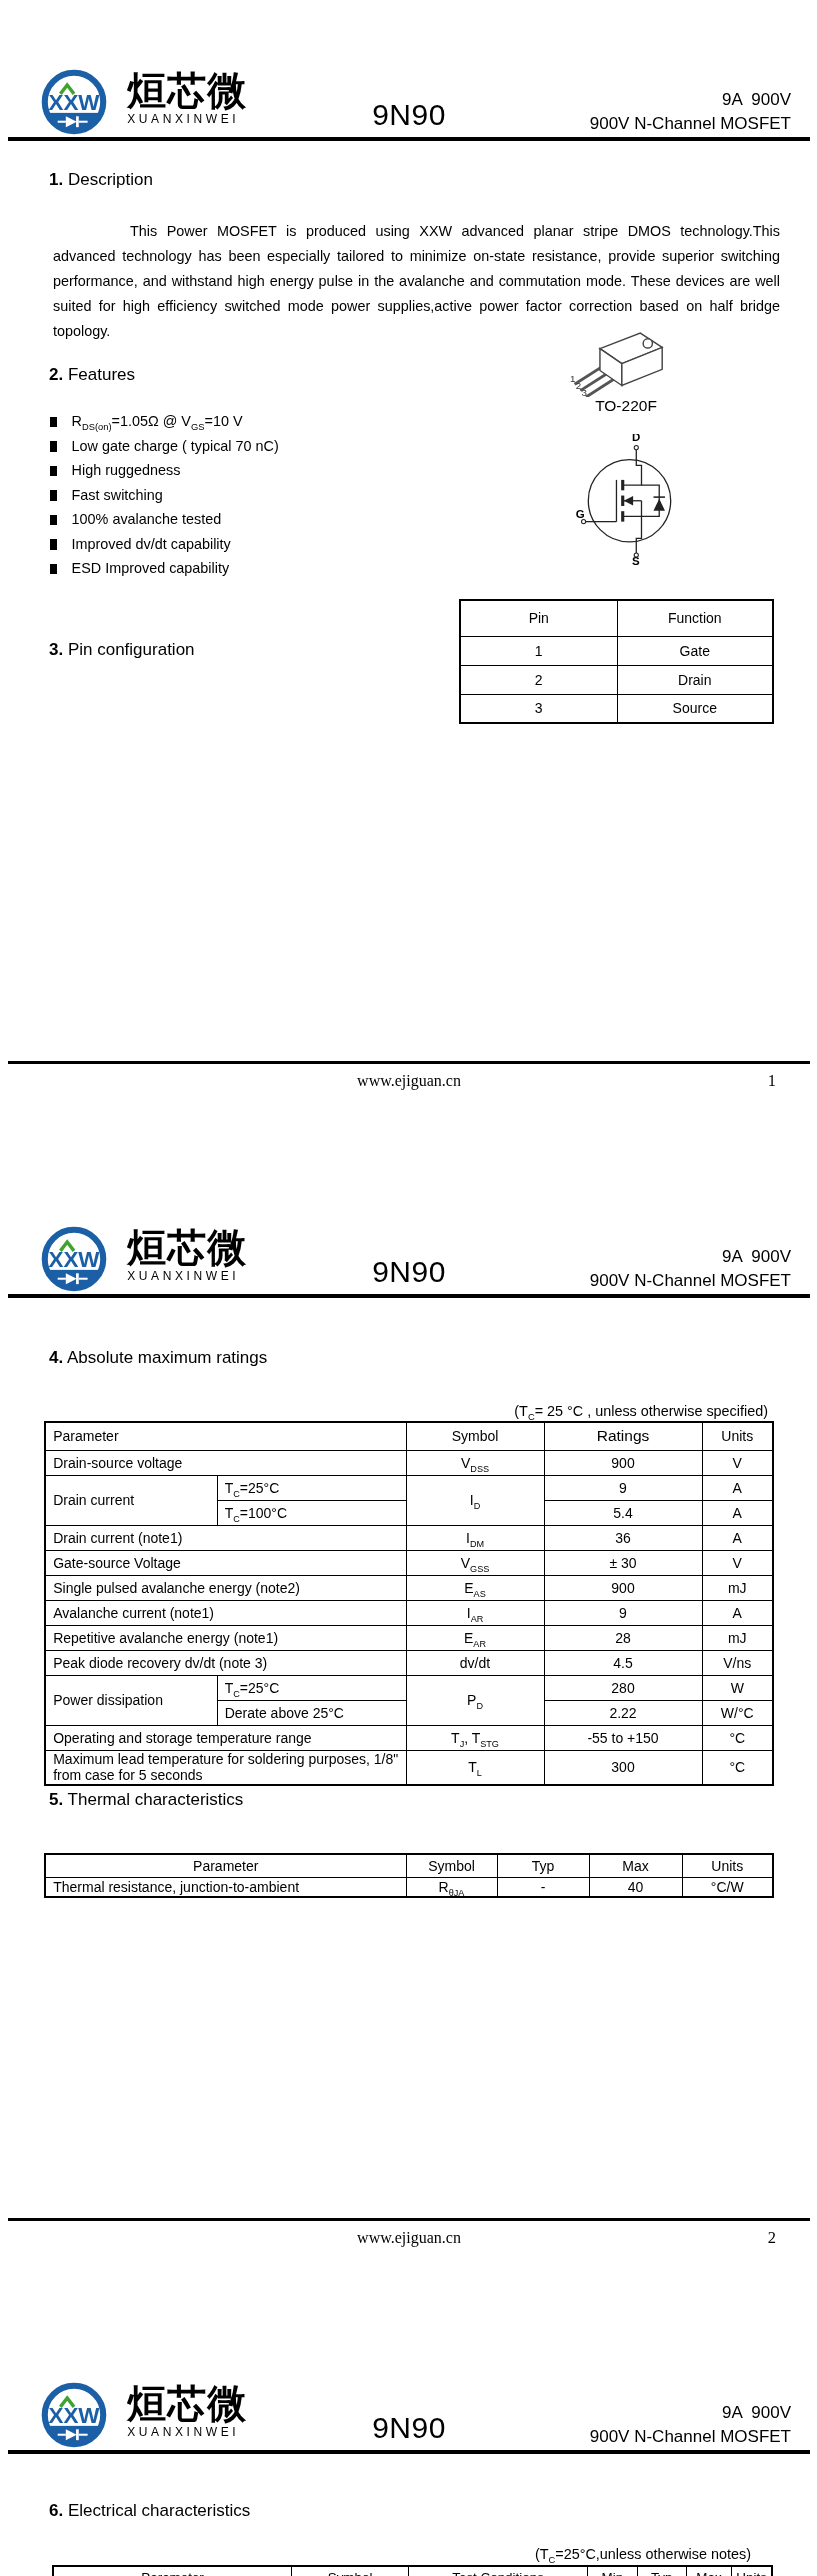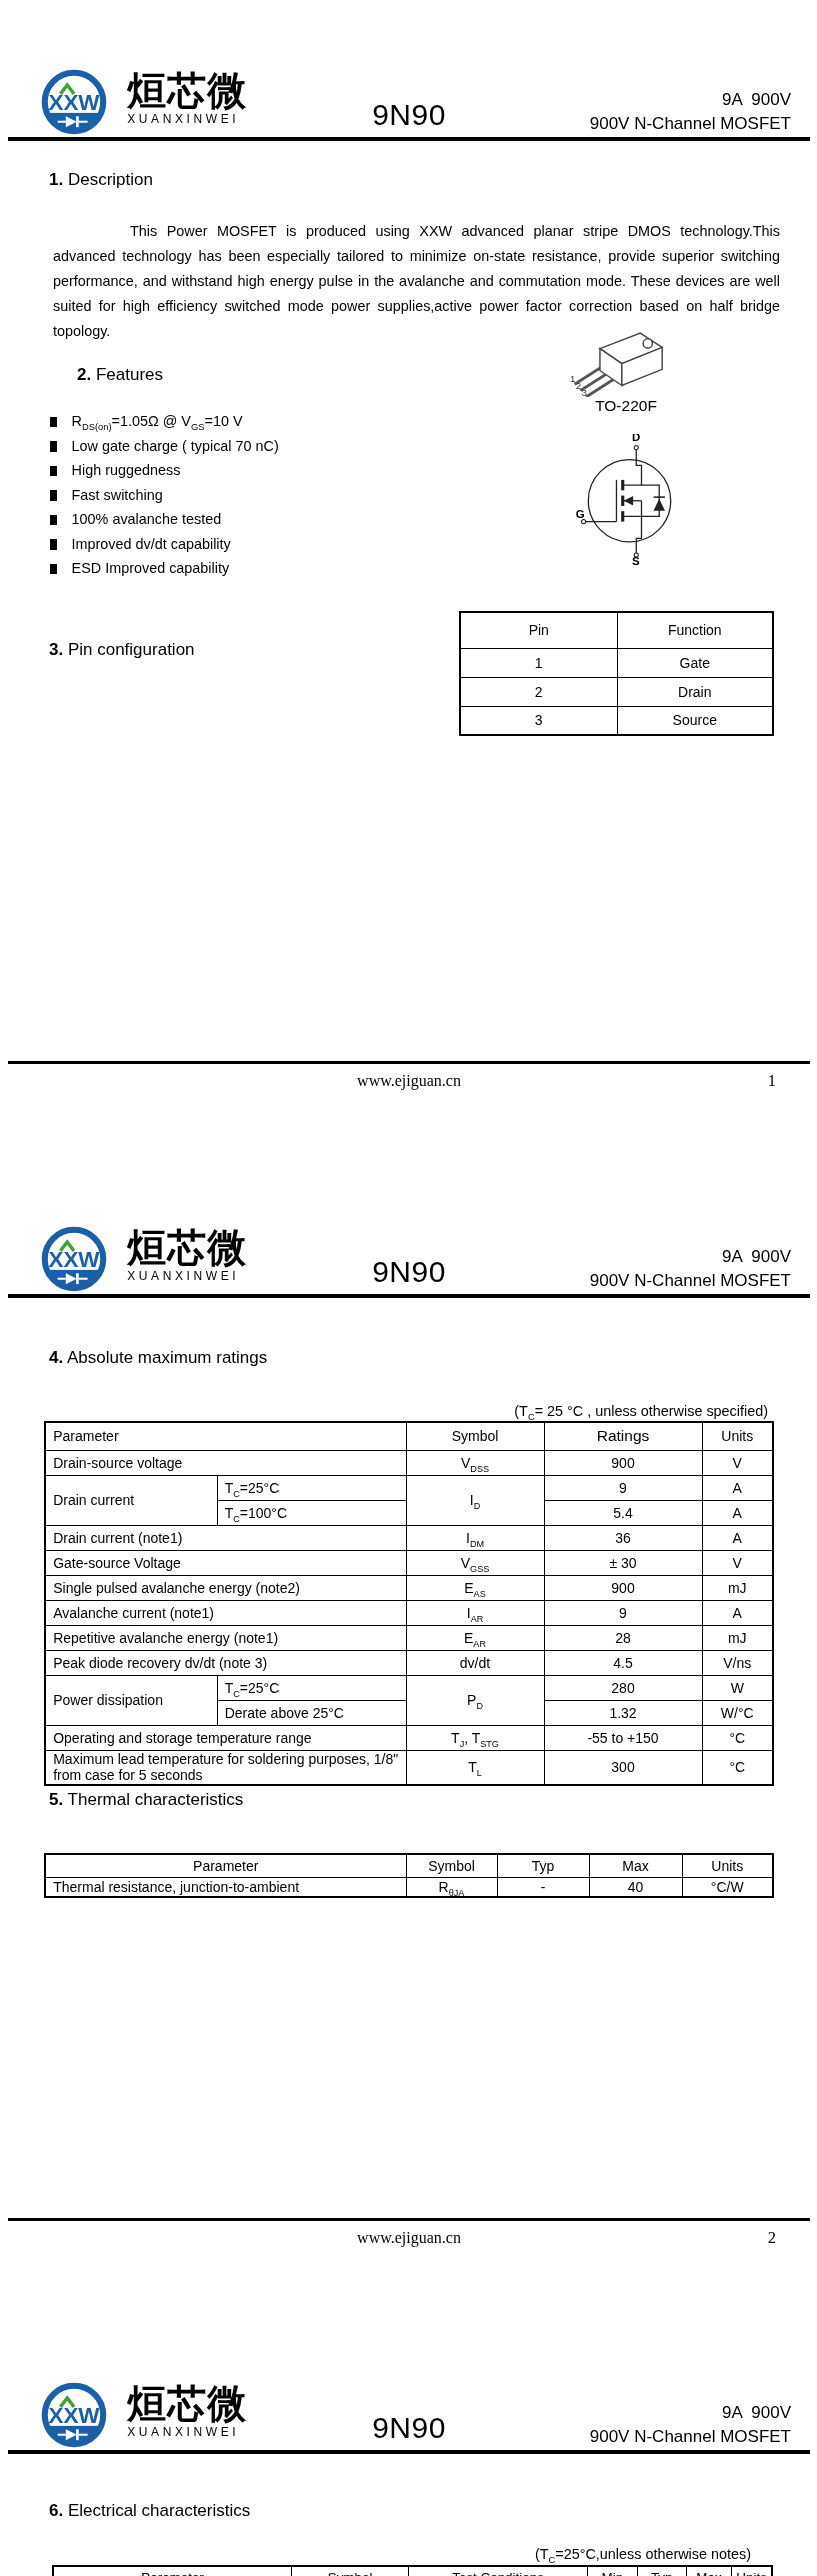--- a/index.html
+++ b/index.html
@@ -69,21 +69,21 @@
   </div>
   <div class="part">9N90</div>
   <div class="hdr-right"><span>9A  900V</span><br><span>900V N-Channel MOSFET</span></div>
   <div class="rule-h"></div>
 
   <div class="sec" style="left:49px;top:170px;">
     <b>1.</b> <span>Description</span>
   </div>
   <p class="desc">This Power MOSFET is produced using XXW advanced planar stripe DMOS technology.This advanced technology has been especially tailored to minimize on-state resistance, provide superior switching performance, and withstand high energy pulse in the avalanche and commutation mode. These devices are well suited for high efficiency switched mode power supplies,active power factor correction based on half bridge topology.</p>
 
-  <div class="sec" style="left:49px;top:365px;margin-left:28px;">
+  <div class="sec" style="left:49px;top:365px;">
     <b>2.</b> <span>Features</span>
   </div>
 
   <svg style="position:absolute;left:564px;top:329px;" width="118" height="68" viewBox="0 0 200 118">
     <path d="M66 64 L16 96" stroke="#555" stroke-width="5" fill="none"></path>
     <path d="M76 75 L26 107" stroke="#555" stroke-width="5" fill="none"></path>
     <path d="M86 86 L36 118" stroke="#555" stroke-width="5" fill="none"></path>
     <polygon points="60,34 130,7 168,32 98,60" fill="#fff" stroke="#444" stroke-width="2.5"></polygon>
     <circle cx="143" cy="25" r="8" fill="#fff" stroke="#444" stroke-width="2.5"></circle>
     <polygon points="60,34 98,60 98,98 60,72" fill="#fff" stroke="#444" stroke-width="2.5"></polygon>
@@ -124,21 +124,21 @@
     <text x="110" y="252" font-size="22" font-weight="bold">S</text>
     <polyline points="128,98 162,98 162,158 128,158" fill="none" stroke="#222" stroke-width="2.5"></polyline>
     <polygon points="151,147 173,147 162,124" fill="#222"></polygon>
     <line x1="151" y1="121" x2="173" y2="121" stroke="#222" stroke-width="3"></line>
   </svg>
 
   <div class="sec" style="left:49px;top:640px;">
     <b>3.</b> <span>Pin configuration</span>
   </div>
 
-  <table class="tbl" style="left:459px;top:599px;width:313px;margin-top:12px;">
+  <table class="tbl" style="left:459px;top:599px;width:313px;">
     <colgroup>
         <col style="width:157px">
         <col style="width:156px">
       </colgroup>
     <tbody>
         <tr style="height:36px">
       <th class="c">Pin</th>
       <th class="c">Function</th>
     </tr>
     <tr style="height:29px">
@@ -261,21 +261,21 @@
     </tr>
     <tr style="height:25px">
       <td class="l" rowspan="2">Power dissipation</td>
       <td class="l">T<sub>C</sub>=25°C</td>
       <td class="c" rowspan="2">P<sub>D</sub></td>
       <td class="c">280</td>
       <td class="c">W</td>
     </tr>
     <tr style="height:25px">
       <td class="l">Derate above 25°C</td>
-      <td class="c">1.32</td>
+      <td class="c">2.22</td>
       <td class="c">W/°C</td>
     </tr>
     <tr style="height:25px">
       <td class="l" colspan="2">Operating and storage temperature range</td>
       <td class="c">T<sub>J</sub>, T<sub>STG</sub></td>
       <td class="c">-55 to +150</td>
       <td class="c">°C</td>
     </tr>
     <tr style="height:34px">
       <td class="l" colspan="2">Maximum lead temperature for soldering purposes, 1/8" from case for 5 seconds</td>

